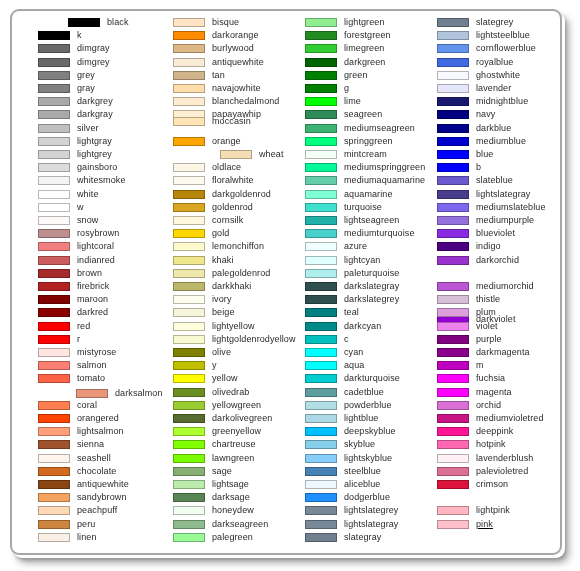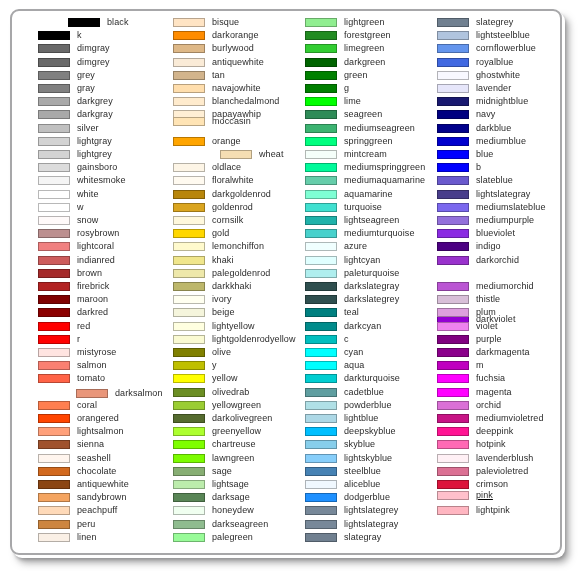--- a/index.html
+++ b/index.html
@@ -724,21 +724,21 @@
           <span class="swatch-label">lavenderblush</span>
         </div>
         <div class="swatch-row" style="top: 463.8px;">
           <div class="swatch" title="#db7093" style="background: rgb(219, 112, 147);"></div>
           <span class="swatch-label">palevioletred</span>
         </div>
         <div class="swatch-row" style="top: 477px;">
           <div class="swatch" title="#dc143c" style="background: rgb(220, 20, 60);"></div>
           <span class="swatch-label">crimson</span>
         </div>
-        <div class="swatch-row" style="top: 488px; text-decoration: underline;">
+        <div class="swatch-row" style="top: 517px; text-decoration: underline;">
           <div class="swatch" title="#ffc0cb" style="background: rgb(255, 192, 203);"></div>
           <span class="swatch-label">pink</span>
         </div>
         <div class="swatch-row" style="top: 503.4px;">
           <div class="swatch" title="#ffb6c1" style="background: rgb(255, 182, 193);"></div>
           <span class="swatch-label">lightpink</span>
         </div>
       </div>
   </div>
 

